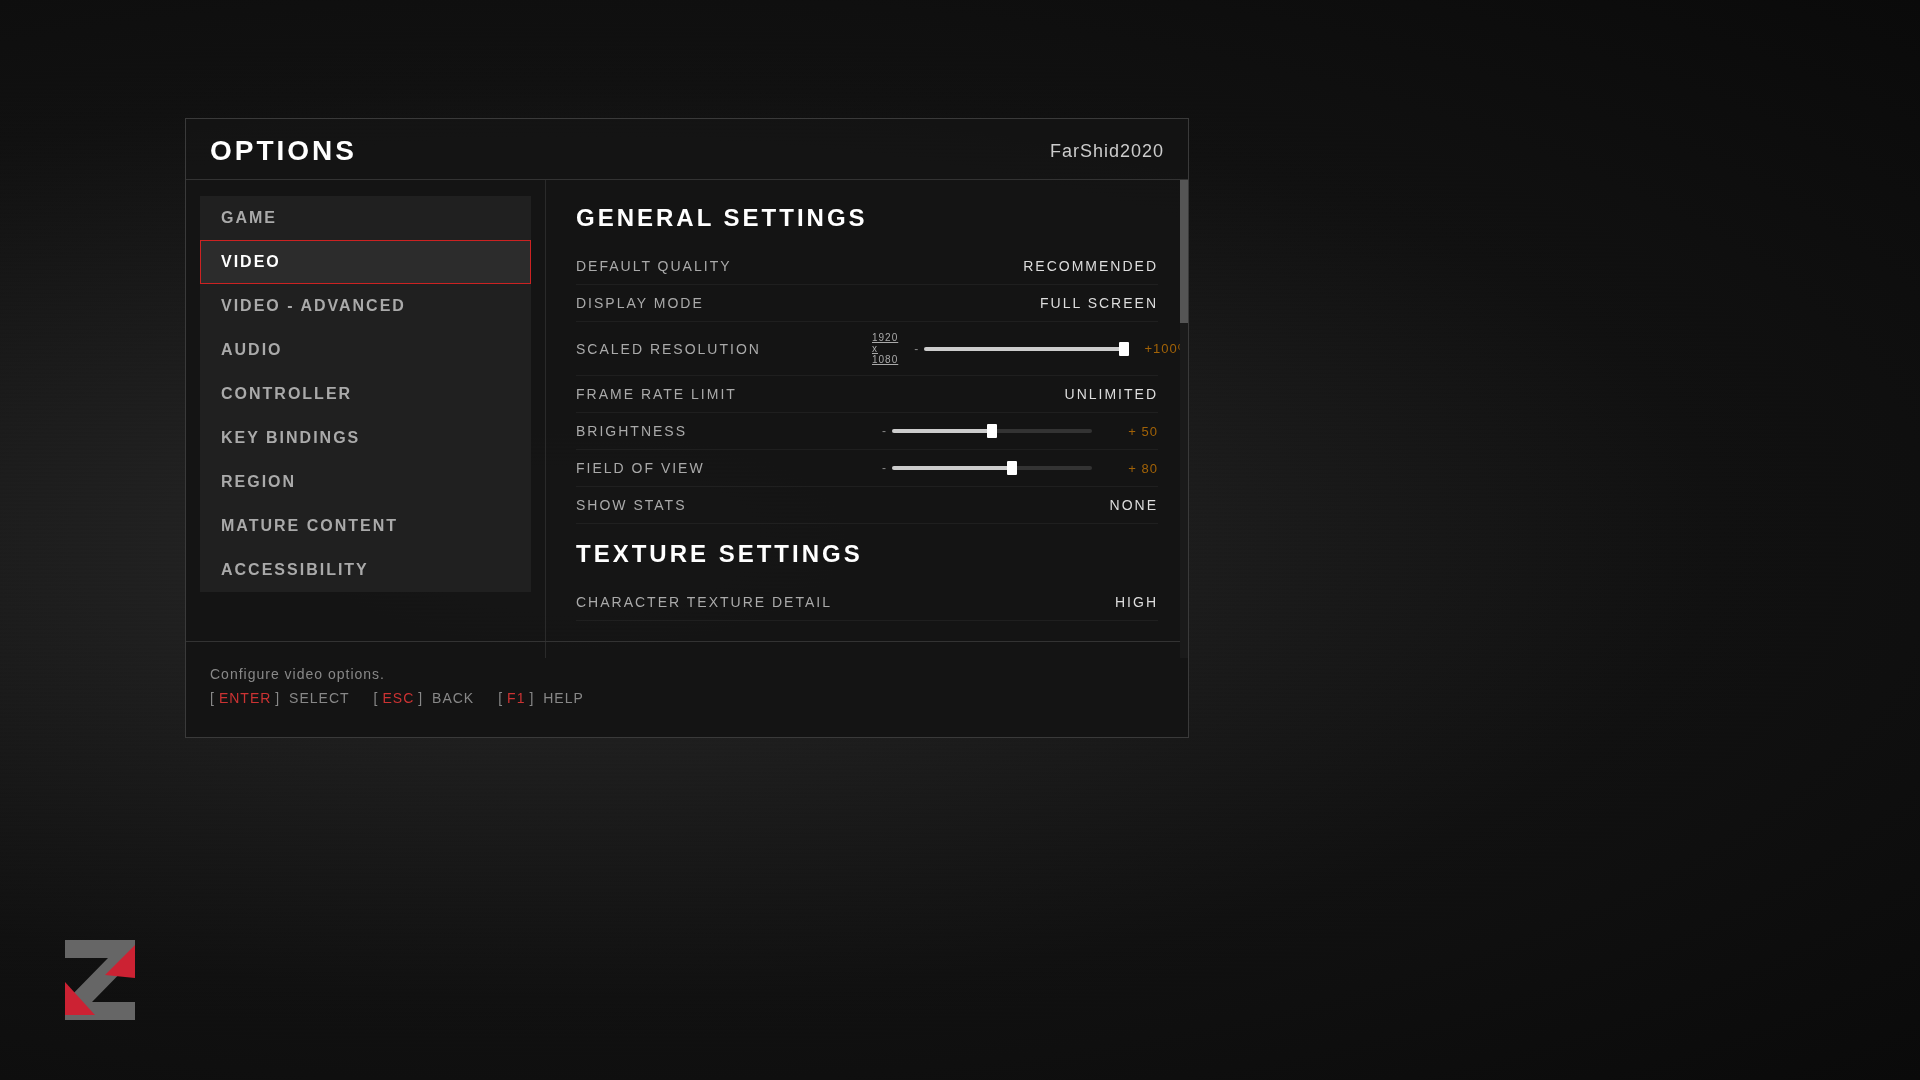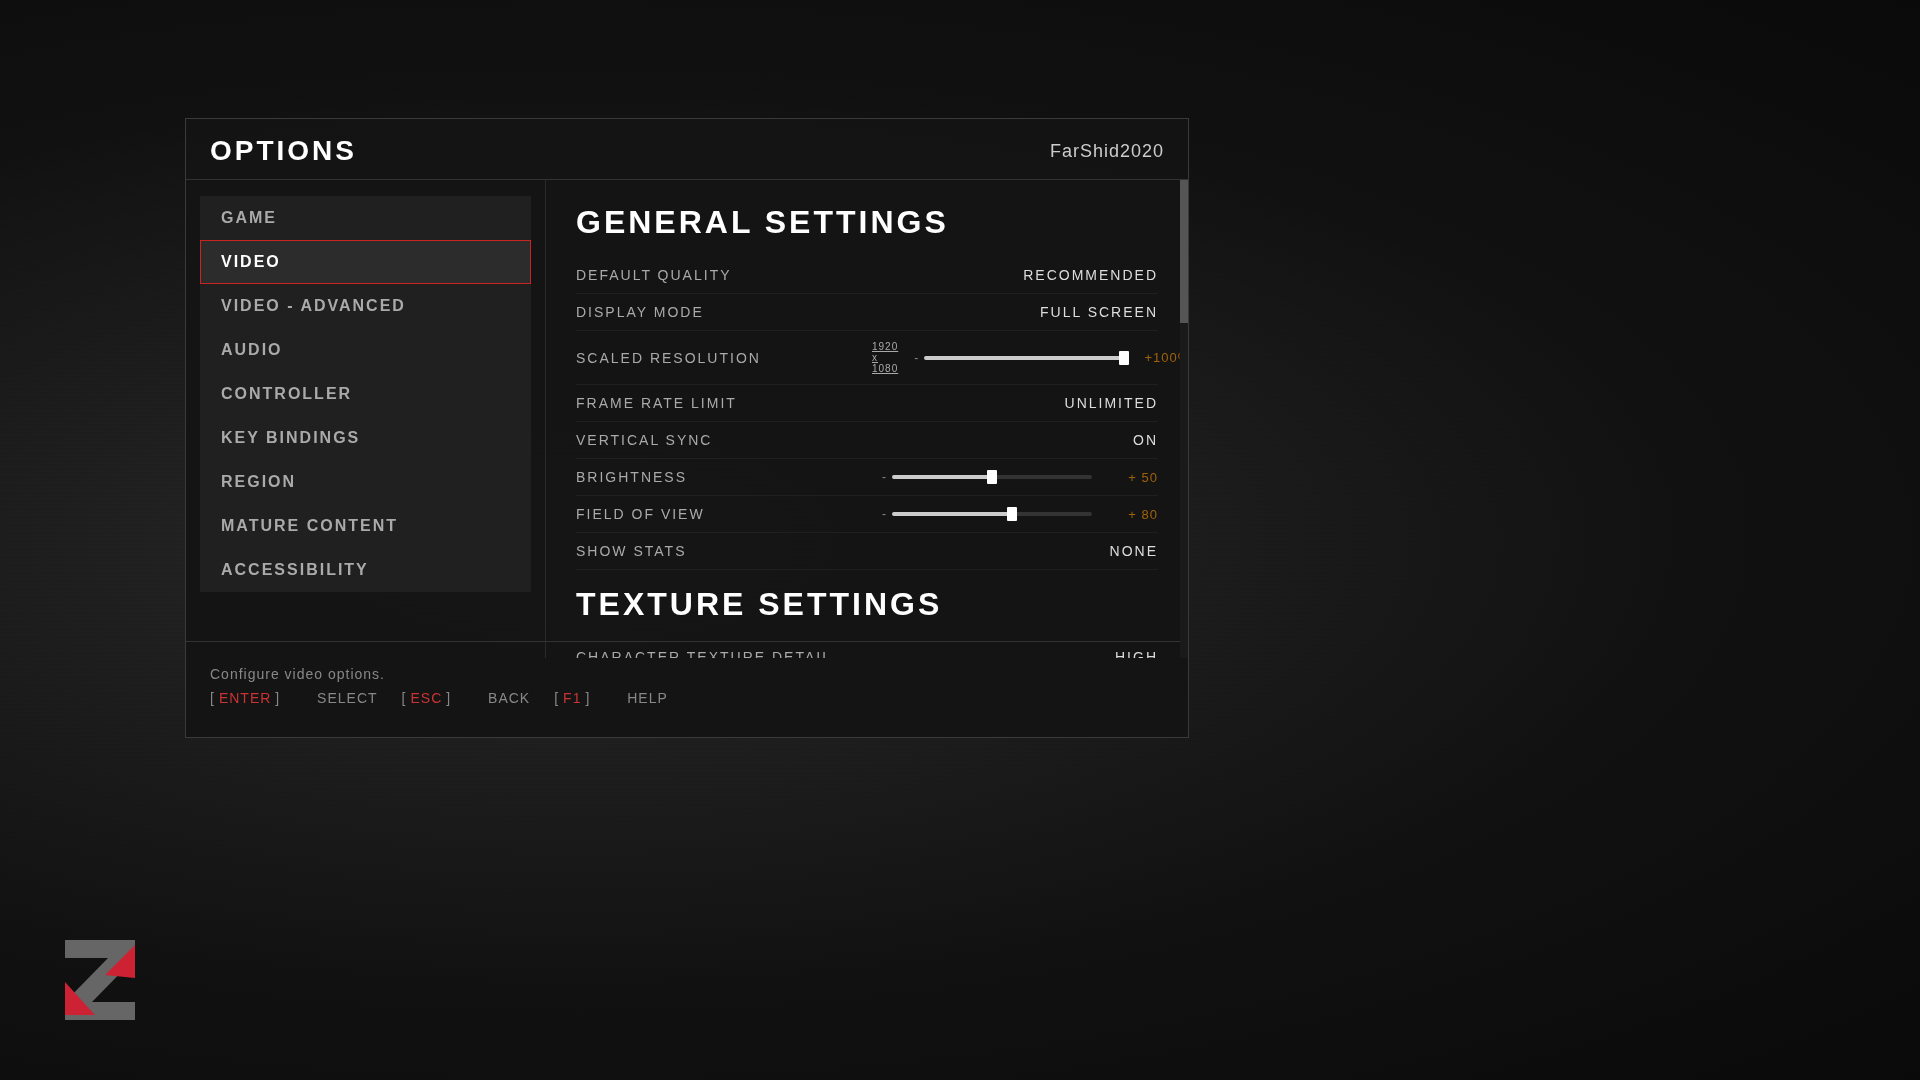--- a/index.html
+++ b/index.html
@@ -128,21 +128,21 @@
     }
     .content-scroll::-webkit-scrollbar-track {
       background: #1a1a1a;
     }
     .content-scroll::-webkit-scrollbar-thumb {
       background: #555;
     }
 
     .section-title {
       color: #ffffff;
-      font-size: 32px;
+      font-size: 24px;
       font-weight: bold;
       letter-spacing: 3px;
       margin-bottom: 16px;
       margin-top: 4px;
     }
 
     .setting-row {
       display: flex;
       align-items: center;
       padding: 10px 0;
@@ -255,21 +255,20 @@
     .key-bracket {
       color: #888;
     }
 
     .key-name {
       color: #cc3333;
     }
 
     .key-action {
       color: #888888;
-      margin-left: 28px;
     }
 
     
     .logo-svg {
       width: 120px;
       height: 120px;
     }
 
     
     .scrollbar-indicator {
@@ -353,24 +352,20 @@
             </div>
             <span class="slider-value">+100%</span>
           </div>
         </div>
 
         <div class="setting-row">
           <span class="setting-label">FRAME RATE LIMIT</span>
           <span class="setting-value">UNLIMITED</span>
         </div>
 
-        <div class="setting-row">
-          <span class="setting-label">VERTICAL SYNC</span>
-          <span class="setting-value">ON</span>
-        </div>
 
         <div class="setting-row">
           <span class="setting-label">BRIGHTNESS</span>
           <div class="slider-container">
             <span class="slider-dash">-</span>
             <div class="slider-track">
               <div class="slider-fill" style="width: 50%;"></div>
               <div class="slider-thumb" style="left: 50%;"></div>
             </div>
             <span class="slider-value">+ 50</span>

